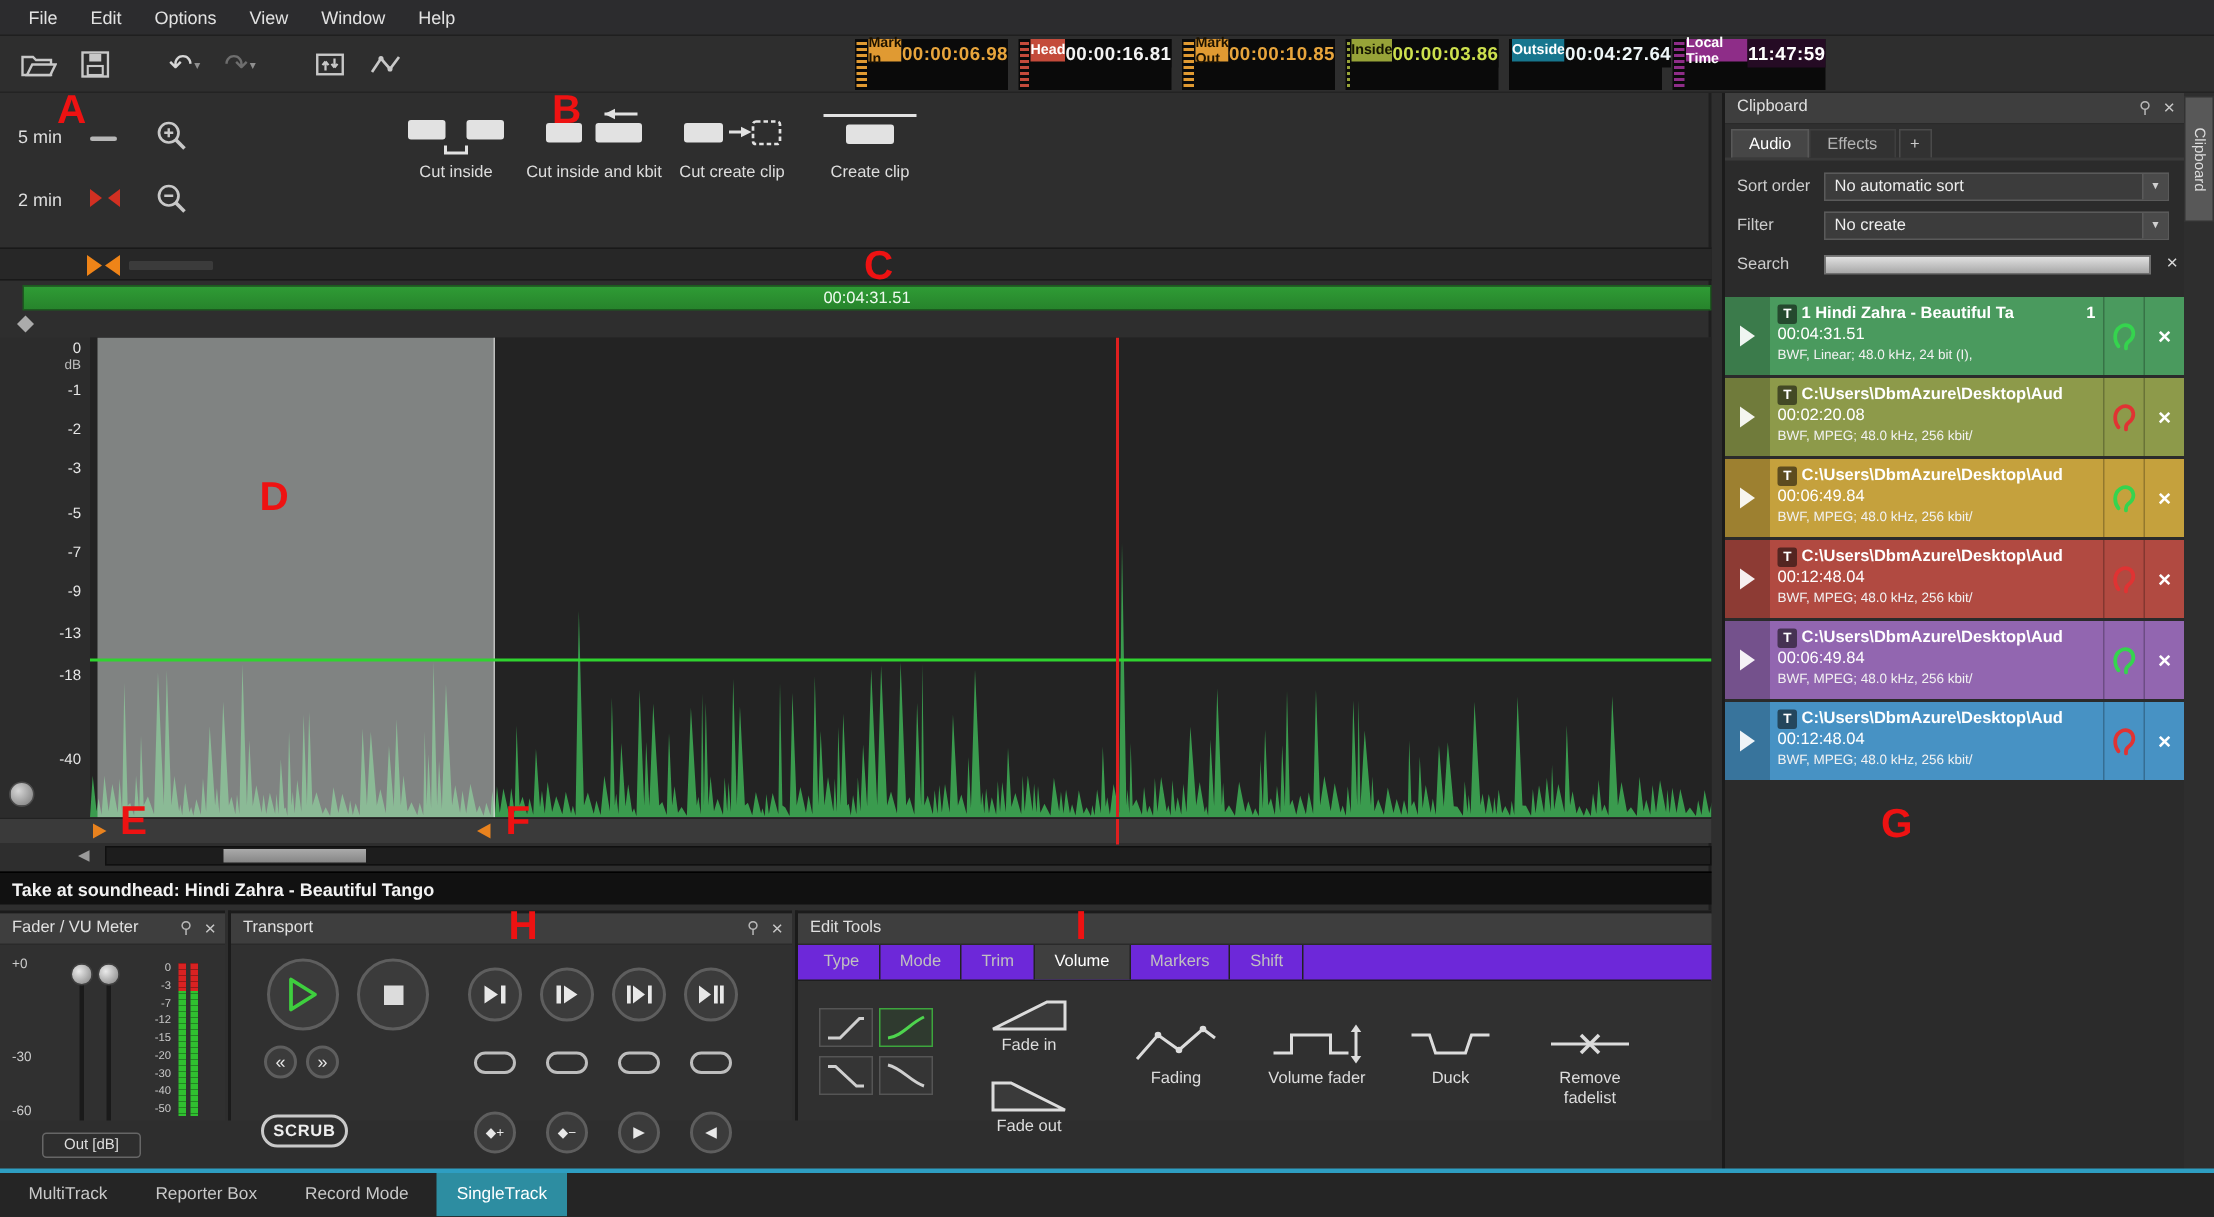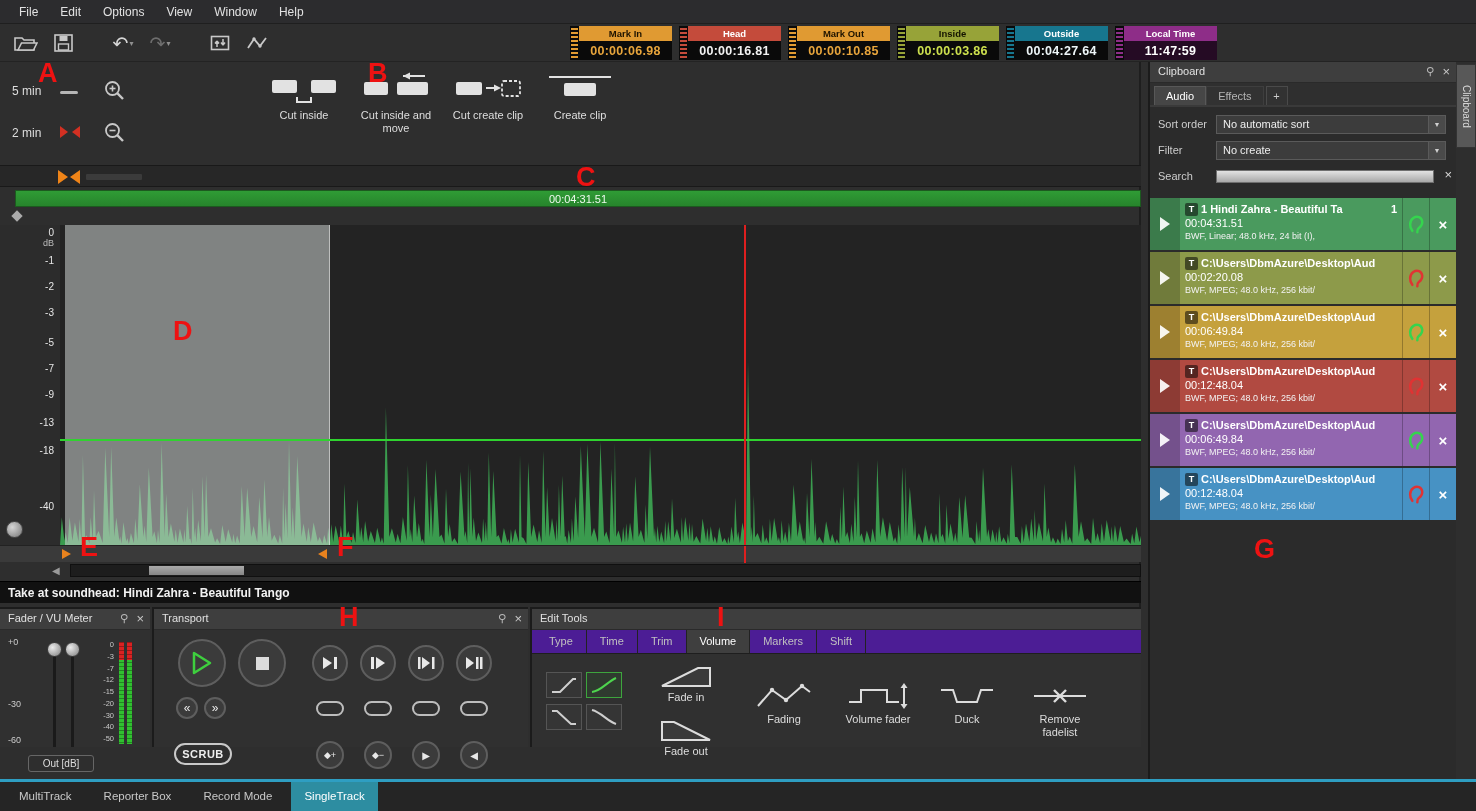--- a/index.html
+++ b/index.html
@@ -18,21 +18,21 @@
 .tb-btn{display:flex;align-items:center;justify-content:center;height:26px;min-width:24px;cursor:pointer;}
 .tb-glyph{font-size:19px;color:#d6d6d6;line-height:1;}
 .tb-glyph.dim{color:#6e6e6e;}
 .tb-caret{font-size:8px;color:#8f8f8f;margin-left:1px;}
 .tb-sep{width:10px;}
 
 
 .tds{position:absolute;left:570px;top:2px;display:flex;gap:7px;}
 .td{display:flex;width:102px;height:34px;background:#0a0a0a;}
 .td-grip{width:7px;background:repeating-linear-gradient(to bottom,var(--hbg) 0 2px,transparent 2px 4px);margin:2px 1px 2px 1px;}
-.td-main{flex:1;display:flex;flex-direction:column;}
+.td-main{flex:1;display:flex;}
 .td-label{height:15px;background:var(--hbg);color:var(--hfg);font-size:9.5px;font-weight:bold;display:flex;align-items:center;justify-content:center;}
 .td-value{height:19px;background:var(--vbg);color:var(--vfg);font-size:12.5px;font-weight:bold;display:flex;align-items:center;justify-content:center;letter-spacing:.3px;}
 
 
 .editor{position:absolute;left:0;top:62px;width:1141px;height:545px;background:#2e2e2e;border-right:2px solid #1e1e1e;}
 .z-label{position:absolute;font-size:12px;color:#dedede;}
 .z-dash{position:absolute;width:18px;height:3px;background:#b6b6b6;border-radius:2px;}
 .z-btn{position:absolute;width:26px;height:26px;display:flex;align-items:center;justify-content:center;cursor:pointer;}
 .cuttools{position:absolute;left:258px;top:8px;display:flex;}
 .cuttool{width:92px;text-align:center;cursor:pointer;padding-top:2px;}
@@ -120,21 +120,21 @@
 .meter-scale span{font-size:7.5px;color:#c8c8c8;text-align:right;line-height:8px;}
 .meter-bar{position:absolute;top:33px;width:5px;height:102px;background:linear-gradient(to bottom,#d92222 0 18%,#30c030 18% 100%);}
 .meter-bar::after{content:"";position:absolute;inset:0;background:repeating-linear-gradient(to bottom,rgba(0,0,0,.3) 0 1px,transparent 1px 4px);}
 .out-label{position:absolute;left:28px;top:146px;width:66px;height:17px;border:1px solid #666;border-radius:3px;font-size:10px;color:#dddddd;display:flex;align-items:center;justify-content:center;}
 
 .circ{position:absolute;border-radius:50%;background:#3b3b3b;border:2px solid #5e5e5e;display:flex;align-items:center;justify-content:center;cursor:pointer;color:#e8e8e8;}
 .circ svg{pointer-events:none;}
 .pill{position:absolute;width:28px;height:15px;border:2px solid #bdbdbd;border-radius:8px;cursor:pointer;}
 .scrub{position:absolute;left:20px;top:134px;width:58px;height:22px;border:2px solid #c9c9c9;border-radius:11px;font-size:11px;font-weight:bold;color:#eeeeee;display:flex;align-items:center;justify-content:center;letter-spacing:.5px;cursor:pointer;}
 
-.et-tabs{position:absolute;left:0;top:21px;width:100%;height:24px;background:#4c1d95;border-bottom:1px solid #1e1e1e;display:flex;padding-left:4px;}
+.et-tabs{position:absolute;left:0;top:21px;width:100%;height:24px;background:#6d28d9;border-bottom:1px solid #1e1e1e;display:flex;padding-left:4px;}
 .et-tab{padding:5px 13px;font-size:11px;color:#c0c0c0;border-right:1px solid #222;cursor:pointer;}
 .et-tab.active{background:#3f3f3f;color:#ffffff;}
 .et-content{position:absolute;left:0;top:45px;width:100%;height:127px;}
 .shape-btn{position:absolute;width:36px;height:26px;background:#353535;border:1px solid #555;display:flex;align-items:center;justify-content:center;cursor:pointer;}
 .shape-btn.selected{border:1px solid #3da53d;background:#2f3a2f;}
 .et-group{position:absolute;text-align:center;cursor:pointer;}
 .et-group .et-label{font-size:11px;color:#dddddd;margin-top:3px;line-height:13px;}
 .et-group svg{margin:0 auto;}
 
 
@@ -283,21 +283,21 @@
         </svg>
         <div class="ct-label">Cut inside</div>
       </div>
       <div class="cuttool">
         <svg width="70" height="34" viewBox="0 0 70 34">
           <line x1="64" y1="4" x2="42" y2="4" stroke="#e2e2e2" stroke-width="2"></line>
           <polygon points="42,4 49,0.5 49,7.5" fill="#e2e2e2"></polygon>
           <rect x="3" y="10" width="24" height="13" rx="2" fill="#e2e2e2"></rect>
           <rect x="36" y="10" width="31" height="13" rx="2" fill="#e2e2e2"></rect>
         </svg>
-        <div class="ct-label">Cut inside and move</div>
+        <div class="ct-label">Cut inside and kbit</div>
       </div>
       <div class="cuttool">
         <svg width="70" height="34" viewBox="0 0 70 34">
           <rect x="3" y="10" width="26" height="13" rx="2" fill="#e2e2e2"></rect>
           <line x1="33" y1="16" x2="45" y2="16" stroke="#e2e2e2" stroke-width="2"></line>
           <polygon points="48,16 41,12.5 41,19.5" fill="#e2e2e2"></polygon>
           <rect x="49" y="9" width="18" height="15" rx="2" fill="none" stroke="#e2e2e2" stroke-width="1.8" stroke-dasharray="3 2"></rect>
         </svg>
         <div class="ct-label">Cut create clip</div>
       </div>
@@ -642,21 +642,21 @@
         <span>◀</span>
       </div>
   </div>
 
   <div class="b-panel edittools-panel">
     <div class="panel-header">
       <span class="panel-title">Edit Tools</span>
     </div>
     <div class="et-tabs">
       <span class="et-tab">Type</span>
-      <span class="et-tab">Time</span>
+      <span class="et-tab">Mode</span>
       <span class="et-tab">Trim</span>
       <span class="et-tab active">Volume</span>
       <span class="et-tab">Markers</span>
       <span class="et-tab">Shift</span>
     </div>
     <div class="et-content">
       <div class="shape-btn" style="left:14px;top:18px;">
         <svg width="30" height="22" viewBox="0 0 30 22">
             <path d="M3 18 L11 18 L24 5 L27 5" fill="none" stroke="#cfcfcf" stroke-width="2"></path>
           </svg>

